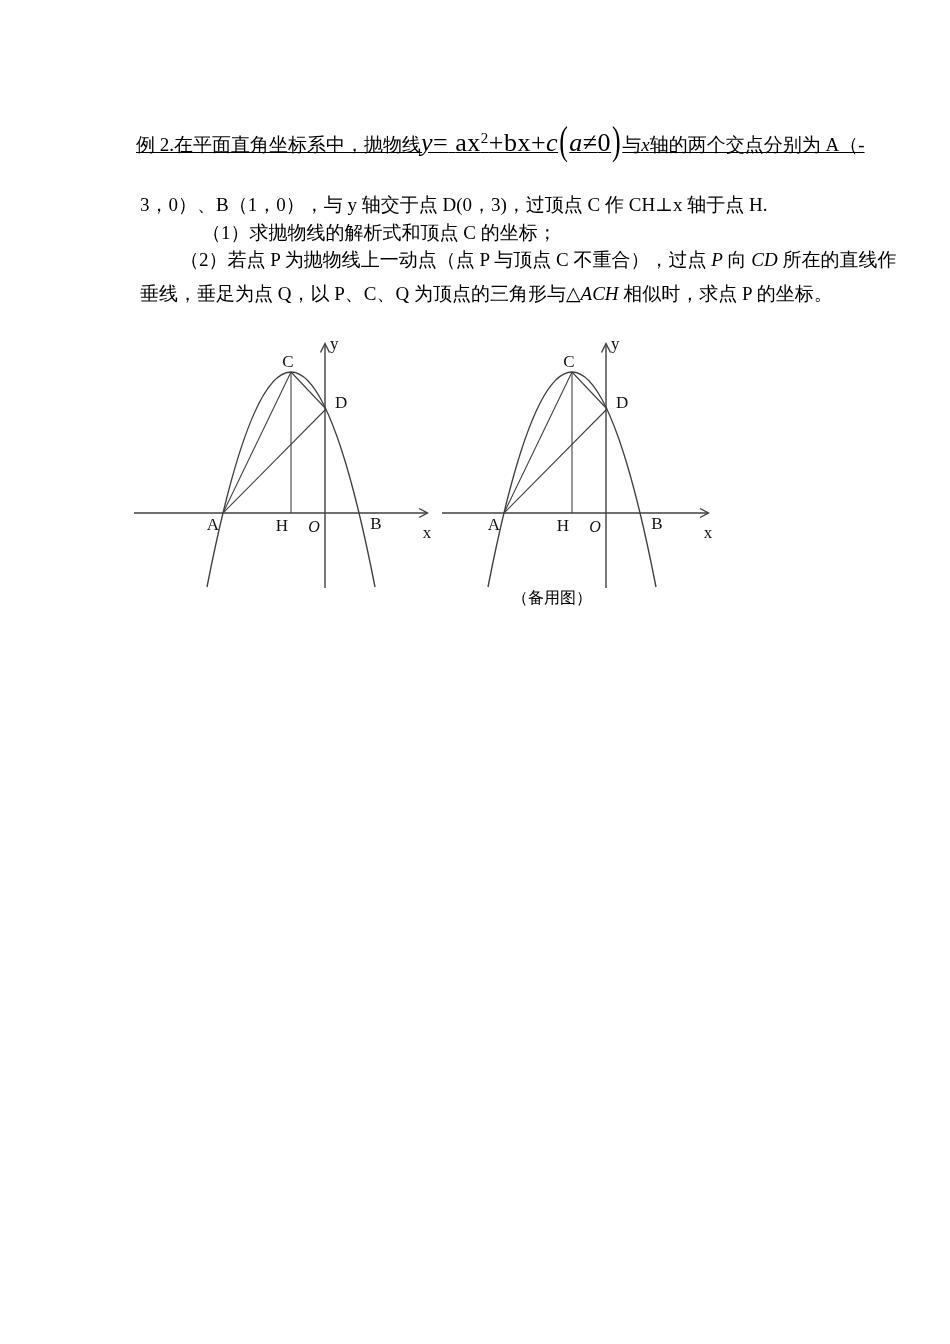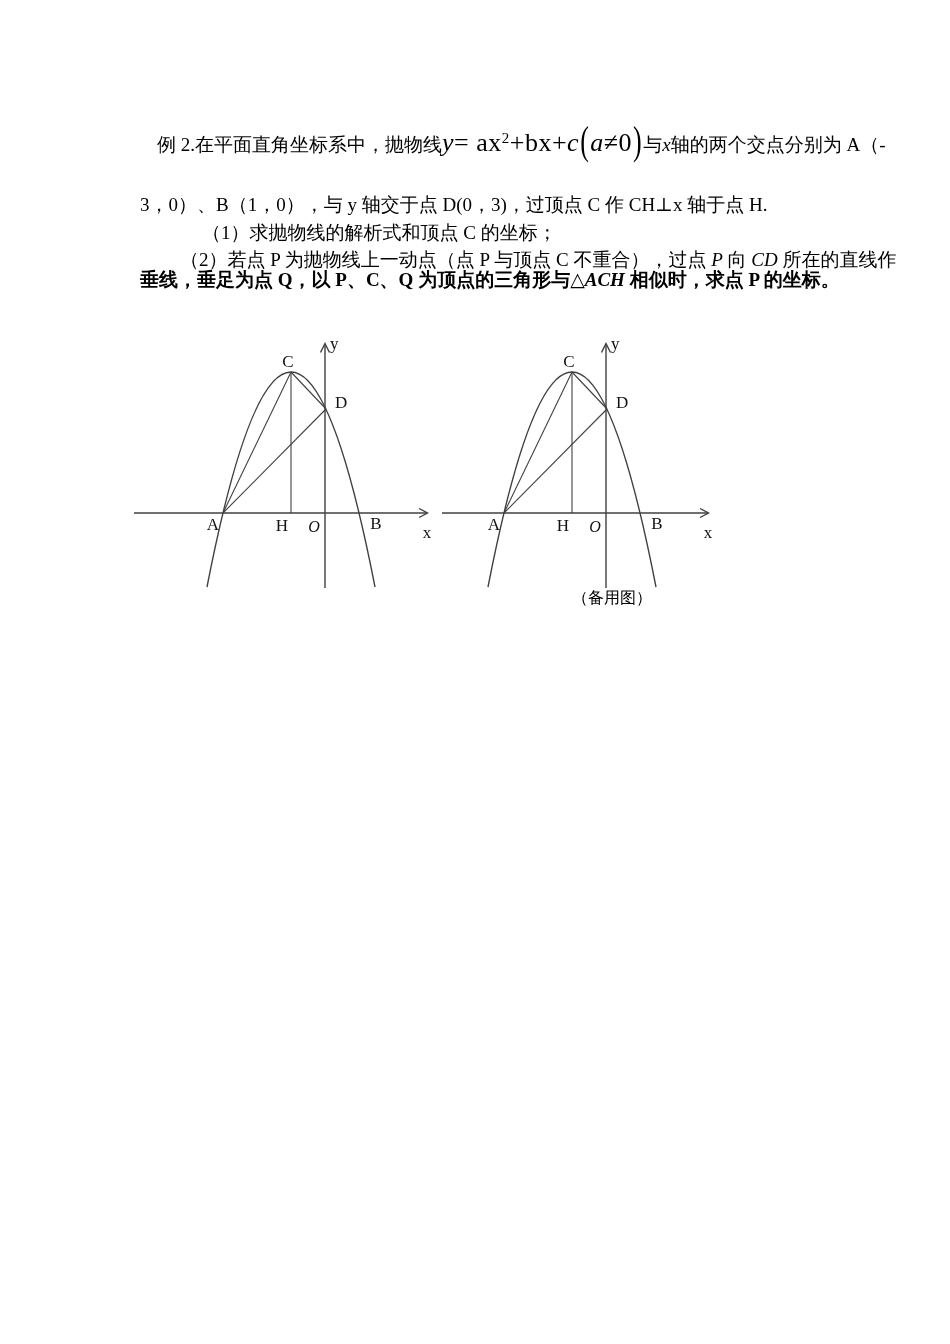--- a/index.html
+++ b/index.html
@@ -1,43 +1,43 @@
 <!DOCTYPE html>
 <html><head>
 <meta charset="utf-8">
 <style>
   * { margin:0; padding:0; box-sizing:border-box; }
   html,body { width:950px; height:1344px; background:#ffffff; }
   body { position:relative; font-family:"Liberation Serif","DejaVu Serif",serif; color:#000; overflow:hidden; }
 
   .line { position:absolute; white-space:nowrap; font-size:19px; line-height:1.25; }
-  #line1 { left:157px; top:130px; }
+  #line1 { left:136px; top:130px;text-decoration:underline; }
   #line2 { left:140px; top:193px; }
   #line3 { left:183px; top:221px;margin-left:19px; }
   #line4 { left:180px; top:248px; }
-  #line5 { left:140px; top:268px;font-weight:bold; }
+  #line5 { left:140px; top:282px; }
 
   .var { font-style:italic; }
 
   .formula { font-size:26px; line-height:1; letter-spacing:0.5px; }
   .formula .it { font-style:italic; }
   .formula sup { font-size:15px; vertical-align:8px; }
   .tall-paren { display:inline-block; transform:scaleY(1.55); transform-origin:50% 58%; font-weight:400; padding:0 1px; }
 
   .fig { position:absolute; width:310px; height:262px; }
   #fig-left  { left:130px; top:330px; }
   #fig-right { left:411px; top:330px; }
   .fig line, .fig path { stroke:#404040; fill:none; }
   .fig .axis { stroke-width:1.4; }
   .fig .curve { stroke-width:1.4; }
   .fig .seg { stroke-width:1.1; }
   .fig text { font-family:"Liberation Serif","DejaVu Serif",serif; font-size:17px; fill:#111; }
   .fig text.origin { font-style:italic; font-size:16px; }
 
-  #caption { position:absolute; left:512px; top:588px; width:140px; text-align:right; font-size:16px; }
+  #caption { position:absolute; left:512px; top:588px; width:140px; text-align:left; font-size:16px; }
 </style>
 </head>
 <body>
 
 <div>
 
   <div class="line" id="line1">
     <span>例 2.在平面直角坐标系中，抛物线</span><span class="formula"><span class="it">y</span><span>=</span> <span>ax</span><sup>2</sup><span>+bx+</span><span class="it">c</span><span class="tall-paren">(</span><span class="it">a</span><span>≠</span><span>0</span><span class="tall-paren">)</span></span><span>与</span><span class="var">x</span><span>轴的两个交点分别为 A（-</span>
   </div>
 

